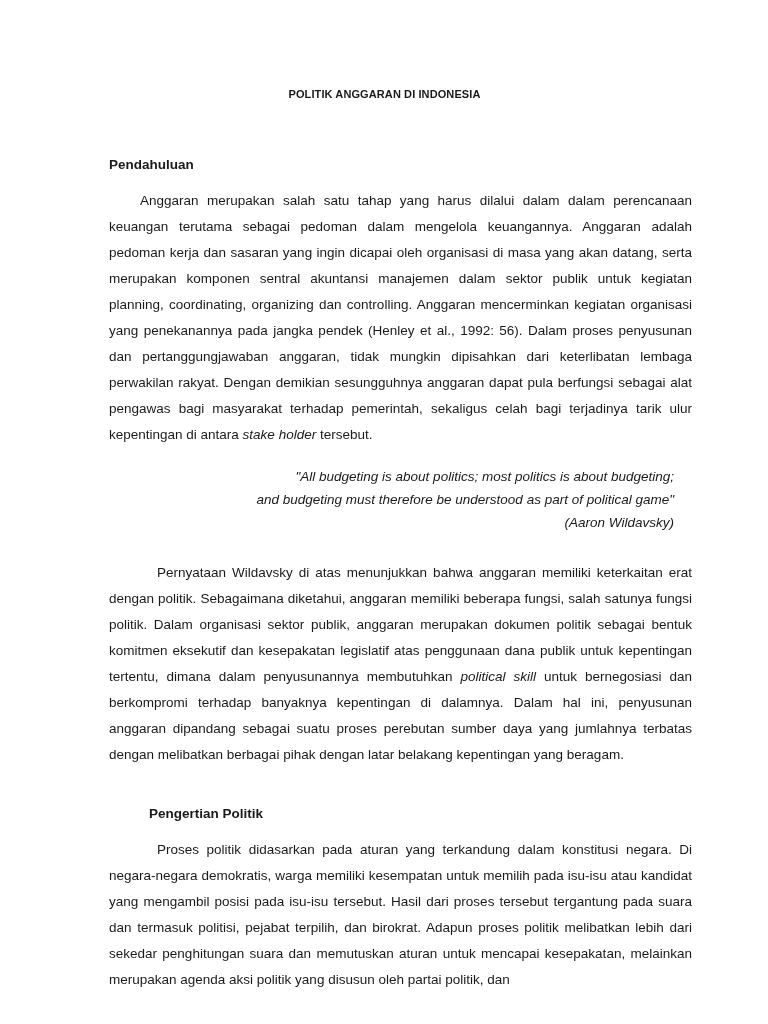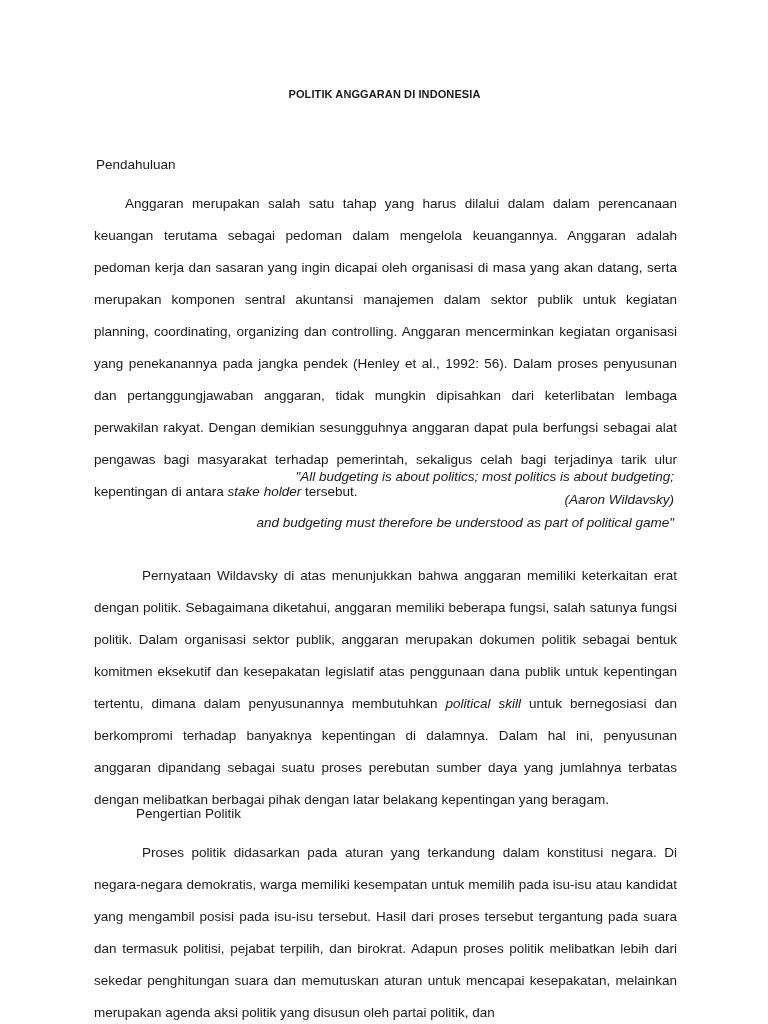--- a/index.html
+++ b/index.html
@@ -1,43 +1,43 @@
 <!DOCTYPE html>
 <html><head>
 <meta charset="utf-8">
 <style>
   html, body { margin: 0; padding: 0; background: #ffffff; }
   body { width: 768px; height: 1024px; overflow: hidden; position: relative;
          font-family: "Liberation Sans", sans-serif; color: #1a1a1a; }
   .page { position: absolute; left: 93px; top: 0; width: 583px; }
   .title { position: absolute; top: 88px; left: 0; width: 583px; text-align: center;
            font-weight: bold; font-size: 11px; letter-spacing: 0.1px; }
-  .heading { position: absolute; left: 3px; font-weight: normal; font-size: 13.5px; }
-  .para { position: absolute; left: 1px; width: 583px; font-size: 13.5px; line-height: 32px;
+  .heading { position: absolute; left: 16px; font-weight: bold; font-size: 13.5px; }
+  .para { position: absolute; left: 16px; width: 583px; font-size: 13.5px; line-height: 26px;
           text-align: justify; text-indent: 31px; }
   .para.indent2 { text-indent: 48px; }
   .quote { position: absolute; right: 2px; width: 500px; text-align: right; font-style: italic;
            font-size: 13.5px; line-height: 23px; }
   .quote div { white-space: nowrap; }
   i { font-style: italic; }
 </style>
 </head>
 <body>
 
 <div class="page">
   <div class="title">POLITIK ANGGARAN DI INDONESIA</div>
 
   <div class="heading" style="top:157px;">Pendahuluan</div>
 
   <div class="para" style="top:188px;"><span>Anggaran merupakan salah satu tahap yang harus dilalui dalam dalam perencanaan keuangan terutama sebagai pedoman dalam mengelola keuangannya. Anggaran adalah pedoman kerja dan sasaran yang ingin dicapai oleh organisasi di masa yang akan datang, serta merupakan komponen sentral akuntansi manajemen dalam sektor publik untuk kegiatan planning, coordinating, organizing dan controlling. Anggaran mencerminkan kegiatan organisasi yang penekanannya pada jangka pendek (Henley et al., 1992: 56). Dalam proses penyusunan dan pertanggungjawaban anggaran, tidak mungkin dipisahkan dari keterlibatan lembaga perwakilan rakyat. Dengan demikian sesungguhnya anggaran dapat pula berfungsi sebagai alat pengawas bagi masyarakat terhadap pemerintah, sekaligus celah bagi terjadinya tarik ulur kepentingan di antara </span><i>stake holder</i><span> tersebut.</span></div>
 
   <div class="quote" style="top:465px;">
     <div>"All budgeting is about politics; most politics is about budgeting;</div>
+    <div>and budgeting must therefore be understood as part of political game"</div>
     <div>(Aaron Wildavsky)</div>
-    <div>and budgeting must therefore be understood as part of political game"</div>
   </div>
 
   <div class="para indent2" style="top:560px;"><span>Pernyataan Wildavsky di atas menunjukkan bahwa anggaran memiliki keterkaitan erat dengan politik. Sebagaimana diketahui, anggaran memiliki beberapa fungsi, salah satunya fungsi politik. Dalam organisasi sektor publik, anggaran merupakan dokumen politik sebagai bentuk komitmen eksekutif dan kesepakatan legislatif atas penggunaan dana publik untuk kepentingan tertentu, dimana dalam penyusunannya membutuhkan </span><i>political skill</i><span> untuk bernegosiasi dan berkompromi terhadap banyaknya kepentingan di dalamnya. Dalam hal ini, penyusunan  anggaran dipandang sebagai suatu proses perebutan sumber daya yang jumlahnya terbatas dengan melibatkan berbagai pihak dengan latar belakang kepentingan yang beragam.</span></div>
 
   <div class="heading" style="top:806px;padding-left:40px;">Pengertian Politik</div>
 
   <div class="para indent2" style="top:837px;">Proses politik didasarkan pada aturan yang terkandung dalam konstitusi negara. Di negara-negara demokratis, warga memiliki kesempatan untuk memilih pada isu-isu atau kandidat yang mengambil posisi pada isu-isu tersebut. Hasil dari proses tersebut tergantung pada suara dan termasuk politisi, pejabat terpilih, dan birokrat. Adapun proses politik melibatkan lebih dari sekedar penghitungan suara dan memutuskan aturan untuk mencapai kesepakatan, melainkan merupakan agenda aksi politik yang disusun oleh partai politik, dan</div>
 </div>
 
 </body></html>

